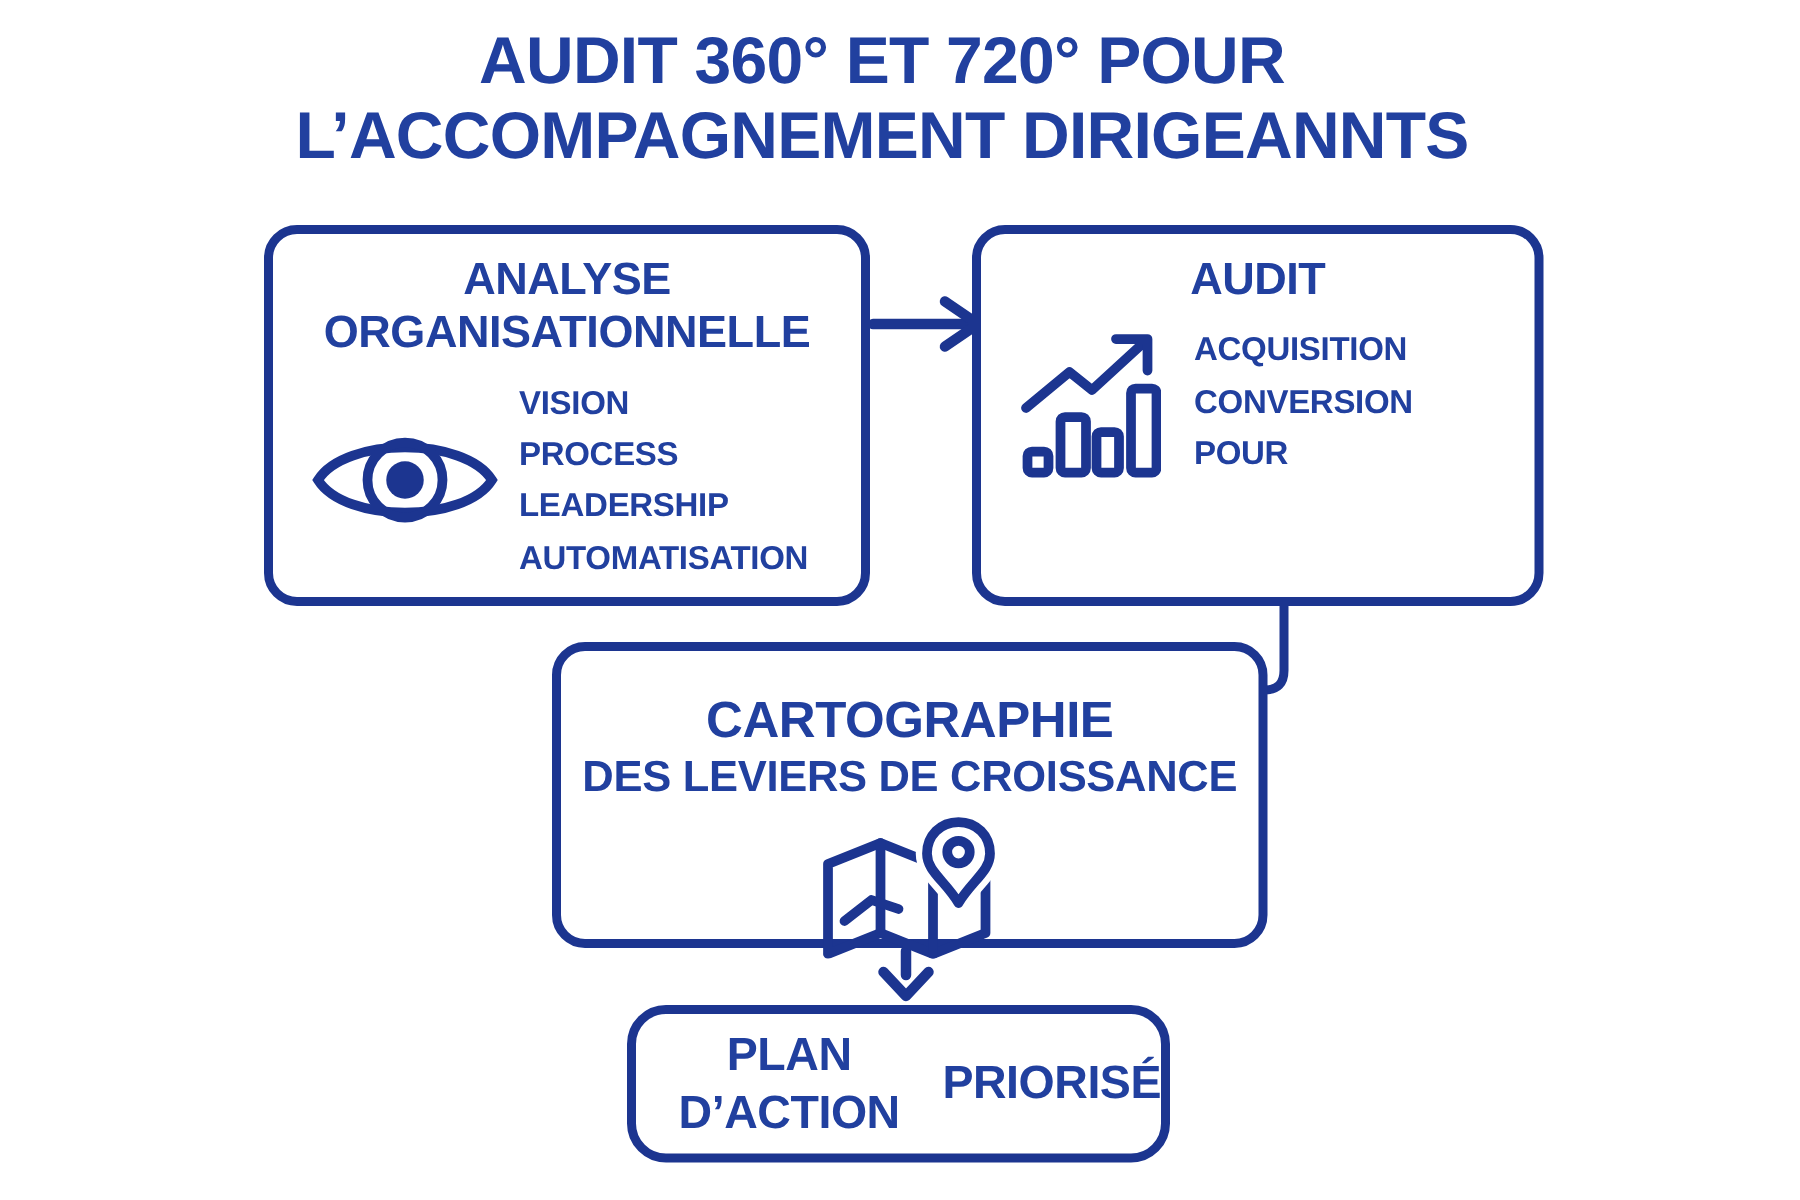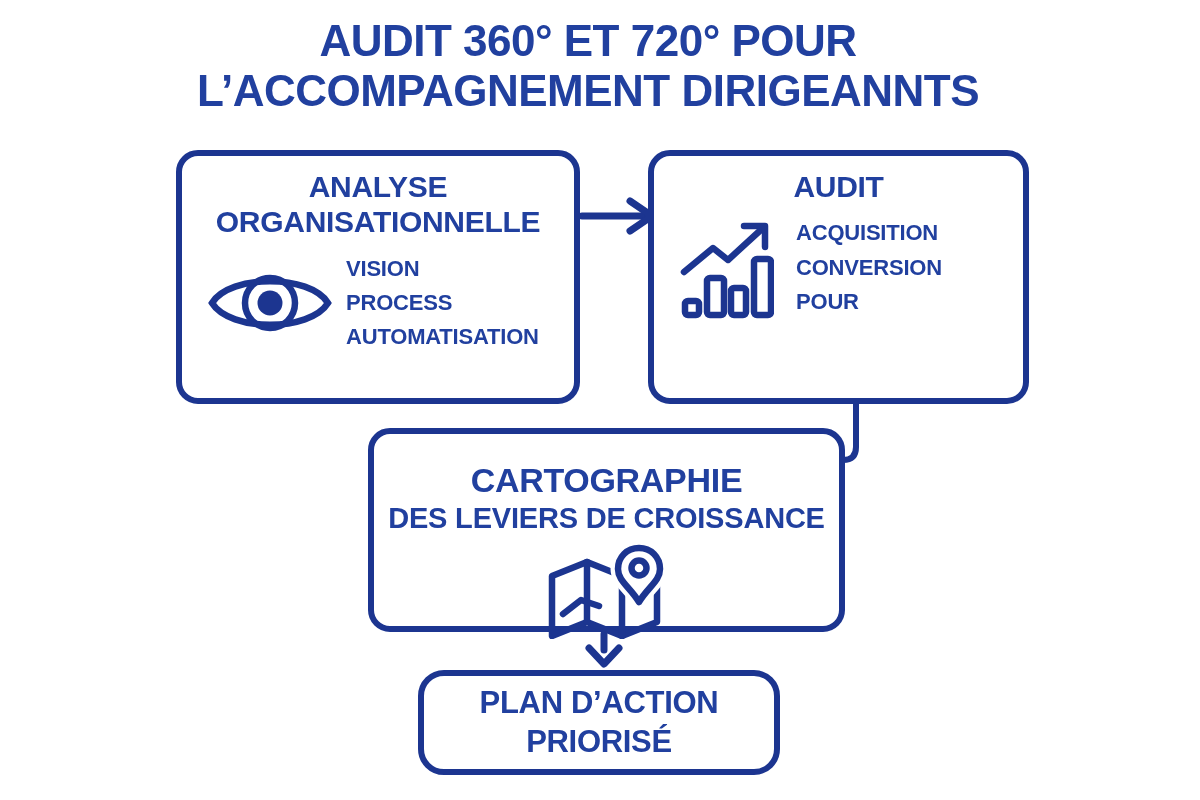--- a/index.html
+++ b/index.html
@@ -53,21 +53,21 @@
     font-size:22px;line-height:1.56;letter-spacing:-0.2px;
   }
   .carto-title-1{
     text-align:center;font-size:34px;line-height:1.1;letter-spacing:-0.3px;margin-top:28px;
   }
   .carto-title-2{
     text-align:center;font-size:29px;line-height:1.1;letter-spacing:-0.2px;margin-top:4px;
   }
   .carto-icon-wrap{display:flex;justify-content:center;margin-top:8px;}
   .box-plan{
-    display:flex;flex-direction:column;align-items:center;justify-content:center;
+    display:flex;flex-direction:row;align-items:center;justify-content:center;
   }
   .plan-line{font-size:31px;line-height:1.24;letter-spacing:-0.3px;text-align:center;}
   .icon{flex:0 0 auto;display:block;}
 </style>
 </head>
 <body>
 
 <div class="canvas">
 
   <svg class="connector-layer" viewBox="0 0 1200 800" fill="none" stroke="#1c3590" stroke-linecap="round" stroke-linejoin="round">
@@ -96,20 +96,21 @@
     </div>
     <div class="box-body">
       <svg class="icon" width="124" height="80" viewBox="0 0 124 80" fill="none" stroke="#1c3590" stroke-width="6.5" stroke-linejoin="miter">
         <path d="M4,40 C22,11 102,11 120,40 C102,69 22,69 4,40 Z"></path>
         <circle cx="62" cy="40" r="25"></circle>
         <circle cx="62" cy="40" r="12.5" fill="#1c3590" stroke="none"></circle>
       </svg>
       <ul class="feature-list">
         <li>VISION</li>
         <li>PROCESS</li>
+        <li>LEADERSHIP</li>
         <li>AUTOMATISATION</li>
       </ul>
     </div>
   </section>
 
   <section class="box box-audit">
     <div class="box-title">
       <div>AUDIT</div>
     </div>
     <div class="box-body">

